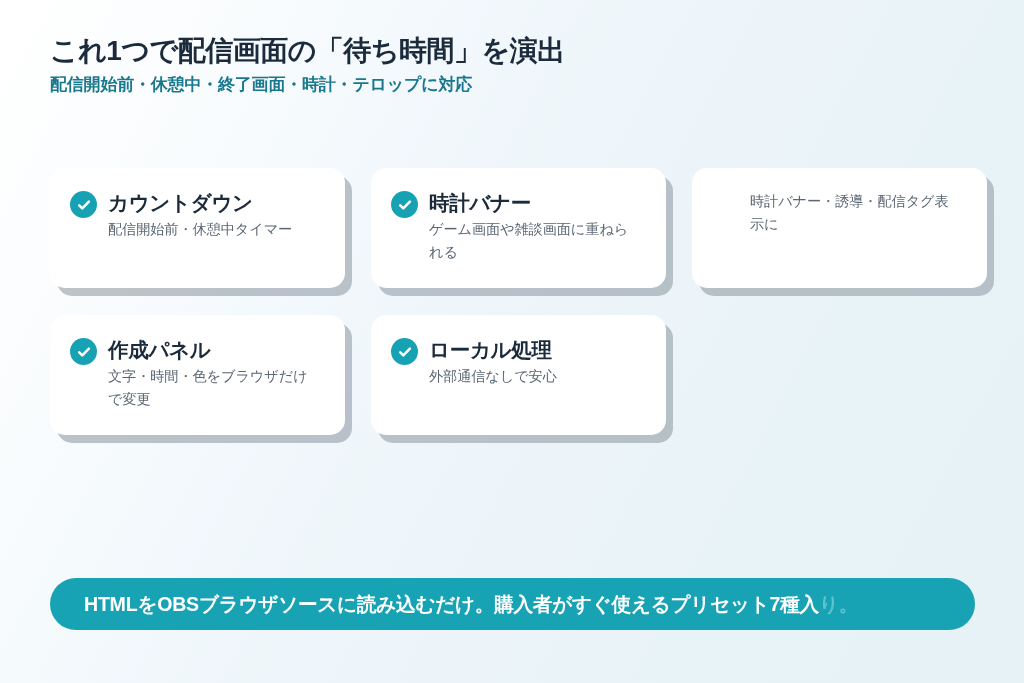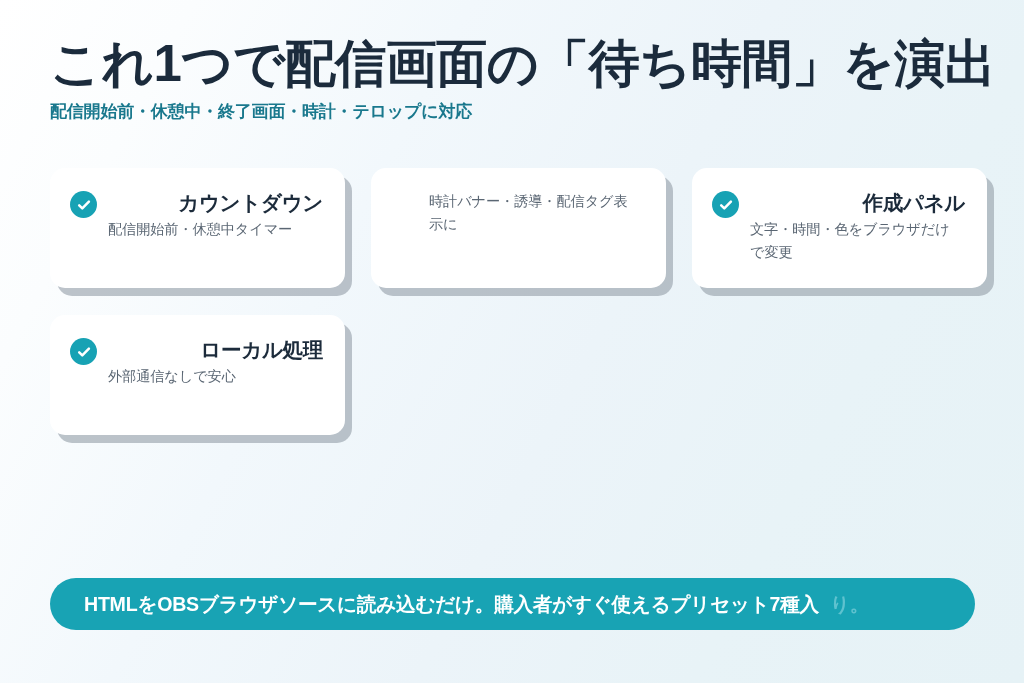--- a/index.html
+++ b/index.html
@@ -21,21 +21,21 @@
         #ecf4f9 56%,
         #e8f3f7 76%,
         #e6f2f6 100%);
     overflow:hidden;
   }
 
   
   .header { position:absolute; left:50px; top:34px; width:940px; }
 
   .title {
-    font-size:51px;
+    font-size:28px;
     font-weight:bold;
     color:#1b2b3c;
     letter-spacing:-0.5px;
     line-height:1.18;
     white-space:nowrap;
   }
 
   .subtitle {
     margin-top:7px;
     font-size:17px;
@@ -63,21 +63,20 @@
     background:#ffffff;
     border-radius:15px;
     padding:22px 22px 0 20px;
     box-shadow:7px 8px 0 0 rgba(150,160,170,0.62);
   }
 
   .card-head {
     display:flex;
     align-items:flex-start;
     gap:11px;
-    justify-content:space-between;
   }
 
   .check-icon {
     flex:0 0 auto;
     width:27px; height:27px;
     border-radius:50%;
     background:#17a2b4;
     display:flex;
     align-items:center;
     justify-content:center;
@@ -123,21 +122,20 @@
     position:absolute;
     left:34px; top:0;
     height:52px;
     display:flex;
     align-items:center;
     font-size:19.6px;
     font-weight:bold;
     color:#ffffff;
     letter-spacing:-0.25px;
     white-space:nowrap;
-    gap:11px;
   }
   
   .banner-text .tail { color:#5fc2cf; }
 </style>
 </head>
 <body>
 
 <div id="page">
 
   <div class="header">
@@ -152,20 +150,31 @@
         <span class="check-icon">
           <svg width="16" height="16" viewBox="0 0 16 16" aria-hidden="true">
             <path d="M3.2 8.3 L6.3 11.4 L12.9 4.6" fill="none" stroke="#ffffff" stroke-width="2.5" stroke-linecap="round" stroke-linejoin="round"></path>
           </svg>
         </span>
         <span class="card-title">カウントダウン</span>
       </div>
       <div class="card-desc">配信開始前・休憩中タイマー</div>
     </div>
 
+    <div class="card">
+      <div class="card-head">
+        <span class="check-icon">
+          <svg width="16" height="16" viewBox="0 0 16 16" aria-hidden="true">
+            <path d="M3.2 8.3 L6.3 11.4 L12.9 4.6" fill="none" stroke="#ffffff" stroke-width="2.5" stroke-linecap="round" stroke-linejoin="round"></path>
+          </svg>
+        </span>
+        <span class="card-title">時計バナー</span>
+      </div>
+      <div class="card-desc">ゲーム画面や雑談画面に重ねられる</div>
+    </div>
 
     <div class="card">
       <div class="card-desc">時計バナー・誘導・配信タグ表示に</div>
     </div>
 
 
     <div class="card">
       <div class="card-head">
         <span class="check-icon">
           <svg width="16" height="16" viewBox="0 0 16 16" aria-hidden="true">

